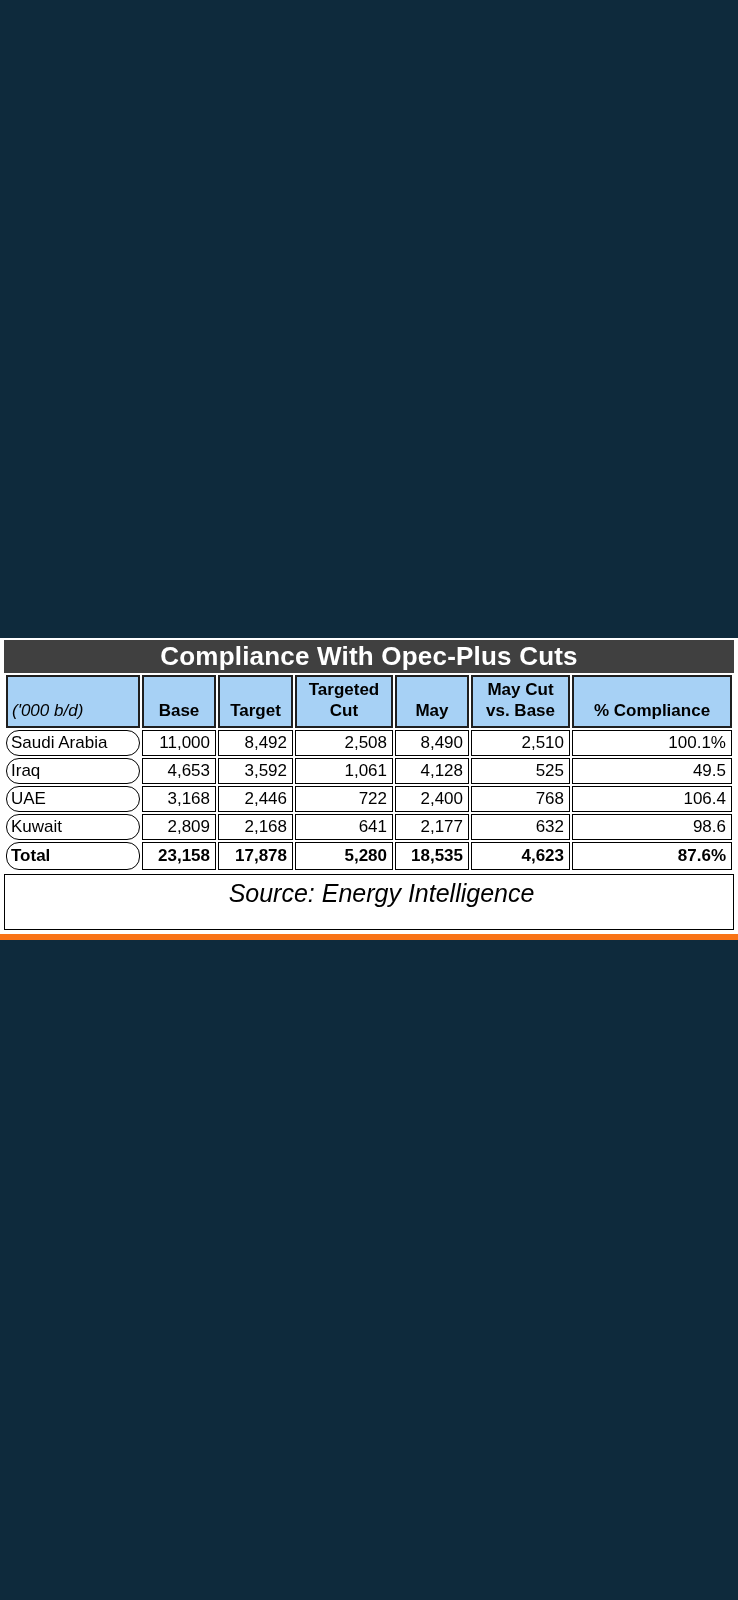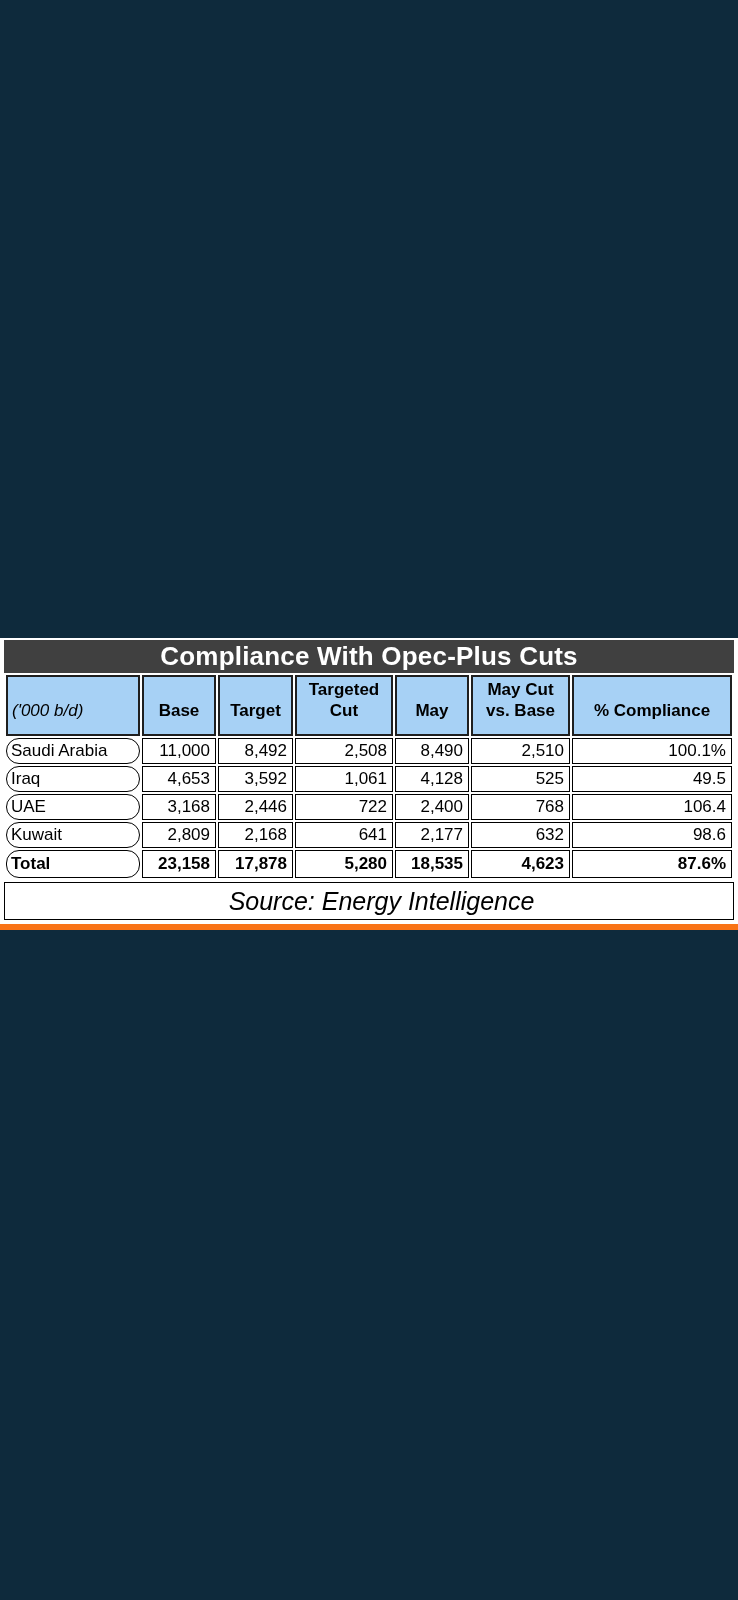--- a/index.html
+++ b/index.html
@@ -50,21 +50,21 @@
   col.c5 { width: 99px; }
   col.c6 { width: auto; }
 
   th {
     background: #a7d1f5;
     border: 2px solid #1f1f1f;
     vertical-align: bottom;
     font-weight: bold;
     text-align: center;
     height: 48px;
-    padding: 2px 3px 12px 3px;
+    padding: 2px 3px 4px 3px;
     line-height: 1.25;
   }
   th.unit {
     text-align: left;
     font-weight: normal;
     font-style: italic;
     padding-left: 4px;
   }
 
   td {
@@ -76,21 +76,21 @@
     vertical-align: middle;
     white-space: nowrap;
   }
   td.name { text-align: left; border-radius: 13px; }
   tr.total-row td { font-weight: bold; height: 28px; margin-left: 24px; }
 
   .source-bar {
     margin-top: 2px;
     border: 1px solid #000000;
     background: #ffffff;
-    height: 38px;
+    height: 56px;
     line-height: 36px;
     text-align: center;
     font-style: italic;
     font-size: 25px;
     color: #000000;
     padding-left: 25px;
   }
 </style>
 </head>
 <body style="background: rgb(14, 42, 60);">

